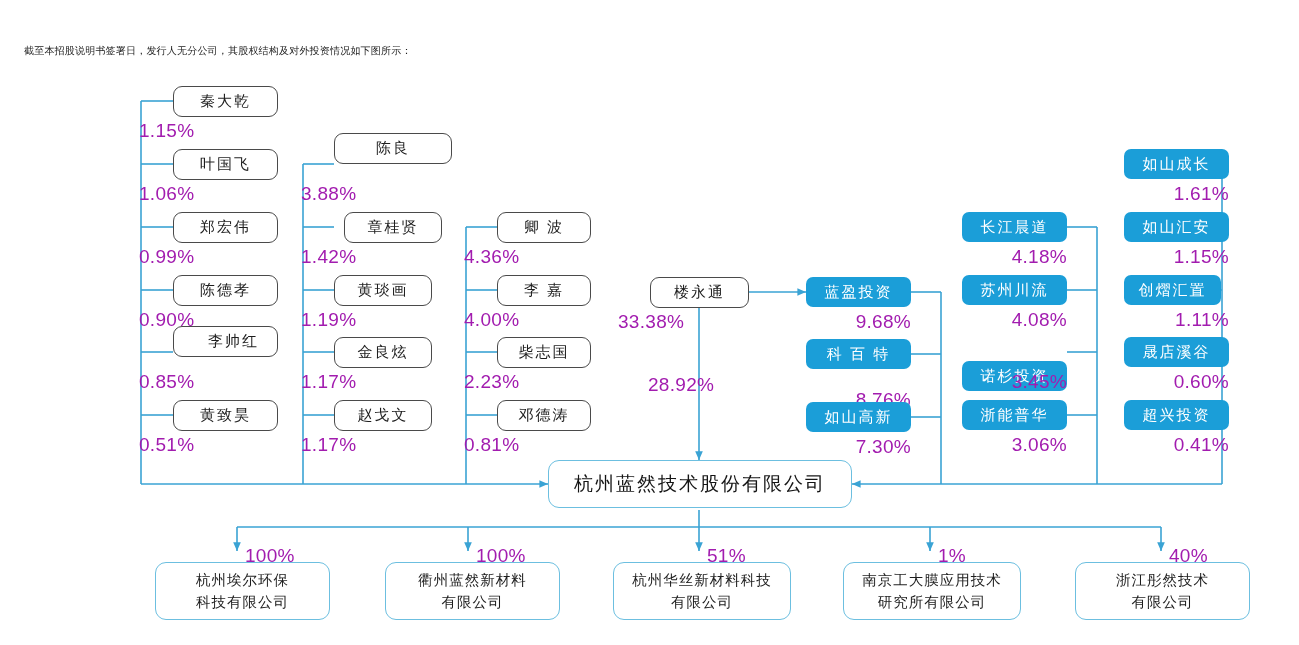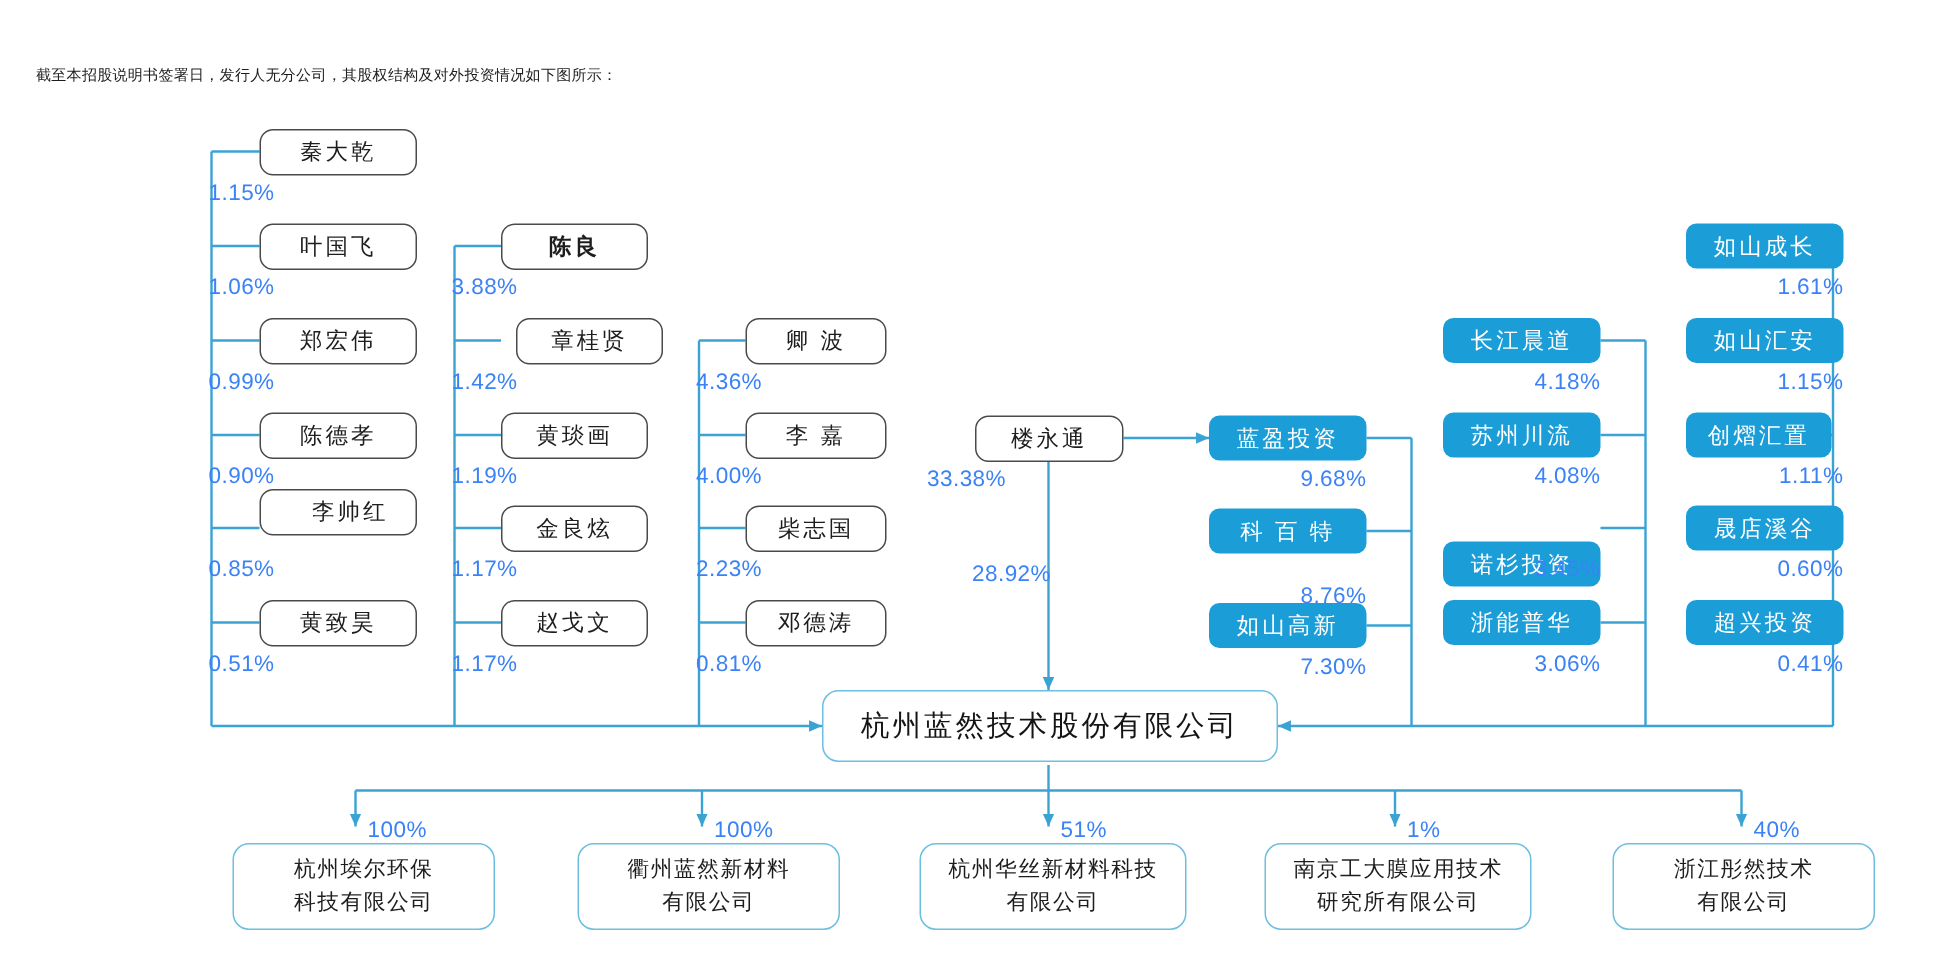--- a/index.html
+++ b/index.html
@@ -71,22 +71,22 @@
     color:#1d1d1d;
     line-height:22px;
     letter-spacing:1px;
     height:58px;
     flex-direction:column;
   }
 
   
   .pct{
     position:absolute;
-    font-size:15px;
-    color:#3b82f6;
+    font-size:19px;
+    color:#a21caf;
     white-space:nowrap;
     letter-spacing:.3px;
   }
   .pct.r{text-align:right;}
 </style>
 </head>
 <body>
 
 <div id="root">
 
@@ -177,21 +177,21 @@
 
     <div class="node person" style="left:173px;top:213px;width:105px;">陈德孝</div>
     <div class="pct" style="left:139px;top:247px;">0.90%</div>
 
     <div class="node person" style="left:173px;top:264px;width:105px;padding-left:16px;">李帅红</div>
     <div class="pct" style="left:139px;top:309px;">0.85%</div>
 
     <div class="node person" style="left:173px;top:338px;width:105px;">黄致昊</div>
     <div class="pct" style="left:139px;top:372px;">0.51%</div>
 
-    <div class="node person" style="left:334px;top:87px;width:98px;font-weight:bold;">陈良</div>
+    <div class="node person" style="left:334px;top:71px;width:118px;">陈良</div>
     <div class="pct" style="left:301px;top:121px;">3.88%</div>
 
     <div class="node person" style="left:334px;top:150px;width:98px;margin-left:10px;">章桂贤</div>
     <div class="pct" style="left:301px;top:184px;">1.42%</div>
 
     <div class="node person" style="left:334px;top:213px;width:98px;">黄琰画</div>
     <div class="pct" style="left:301px;top:247px;">1.19%</div>
 
     <div class="node person" style="left:334px;top:275px;width:98px;">金良炫</div>
     <div class="pct" style="left:301px;top:309px;">1.17%</div>

